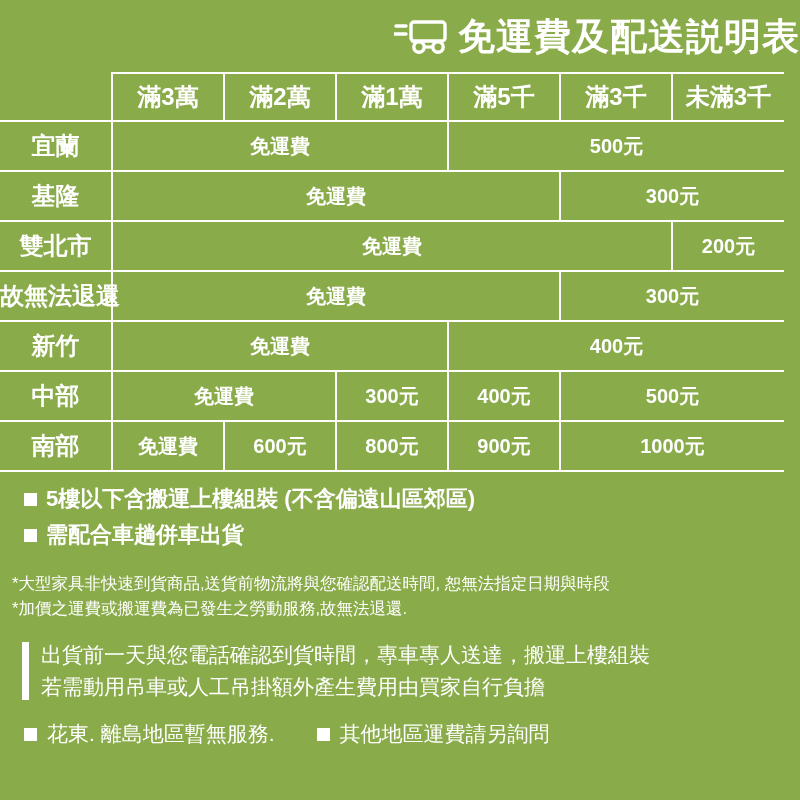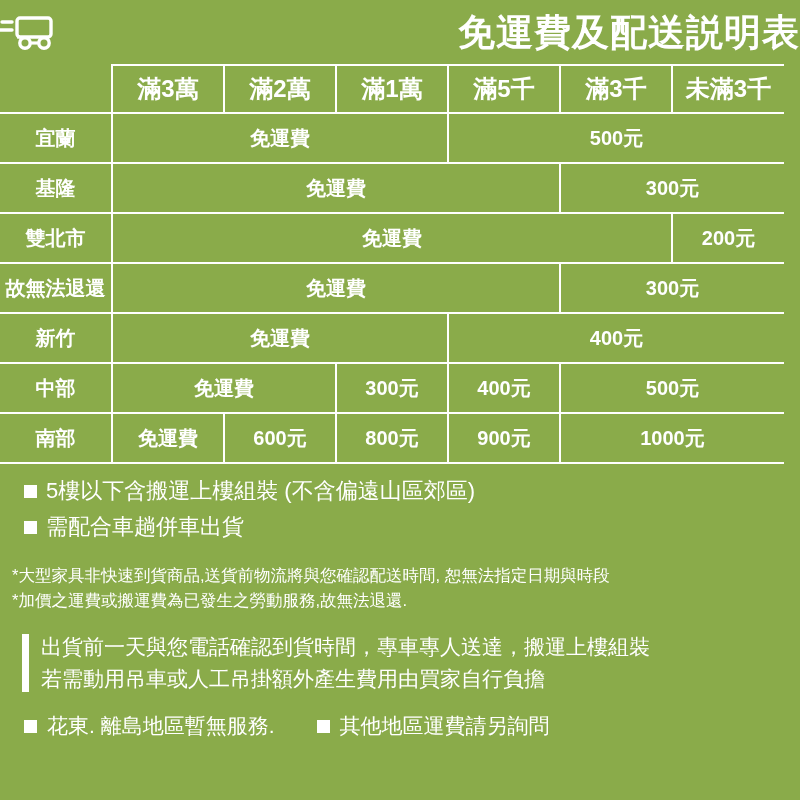--- a/index.html
+++ b/index.html
@@ -16,24 +16,24 @@
   }
   .page {
     position: relative;
     width: 800px;
     height: 800px;
     box-sizing: border-box;
   }
 
   
   .title-row {
-    height: 64px;
+    height: 72px;
     display: flex;
     align-items: center;
-    justify-content: space-between;
+    justify-content: flex-end;
     gap: 10px;
   }
   .truck-icon {
     width: 54px;
     height: 40px;
     flex: 0 0 auto;
     display: block;
   }
   .title-text {
     font-size: 37px;
@@ -57,21 +57,21 @@
     font-weight: bold;
     padding: 0;
     height: 48px;
     white-space: nowrap;
   }
   table.fee th {
     font-size: 24px;
     height: 46px;
   }
   table.fee td.rowhead {
-    font-size: 20px;
+    font-size: 24px;
   }
   table.fee tr.head th:first-child {
     border-left: none;
     border-top: none;
   }
   table.fee tr.head th.corner {
     background: transparent;
     border-left: 0;
     border-top: 0;
   }
@@ -87,21 +87,21 @@
   
   .notes {
     margin-top: 14px;
     padding-left: 24px;
   }
   .note-line {
     display: flex;
     align-items: center;
     gap: 9px;
     font-size: 22px;
-    font-weight: normal;
+    font-weight: bold;
     margin-bottom: 10px;
     line-height: 1.2;
   }
   .sq {
     width: 13px;
     height: 13px;
     background: #ffffff;
     flex: 0 0 auto;
     display: block;
   }

